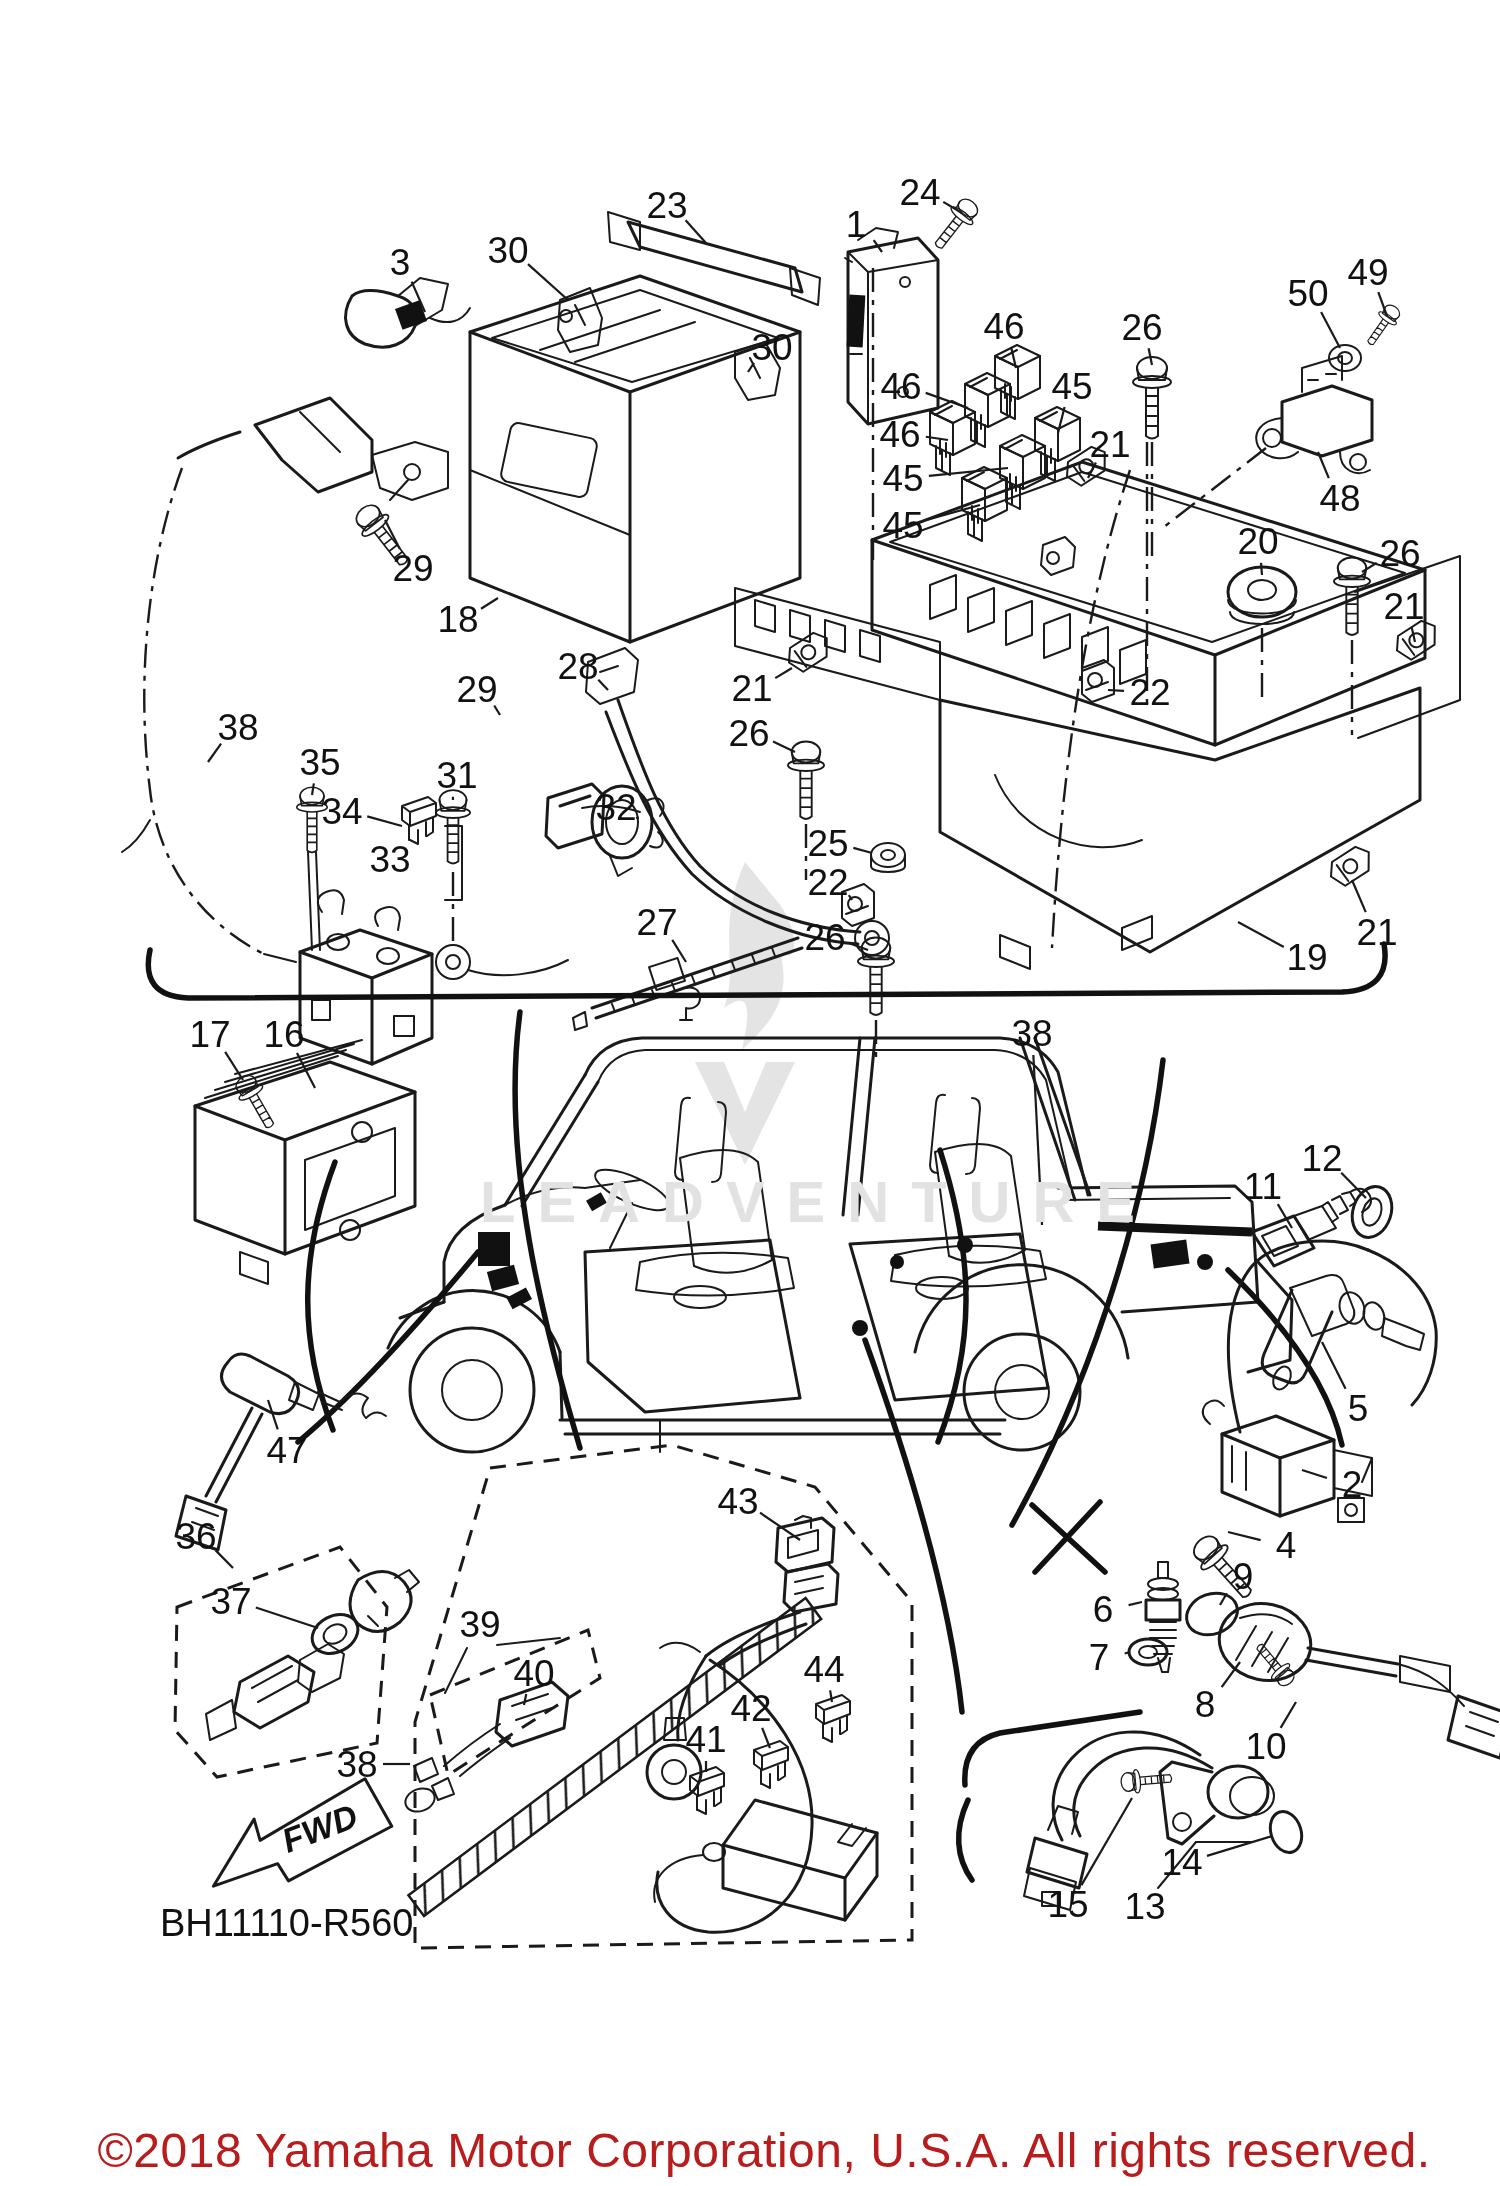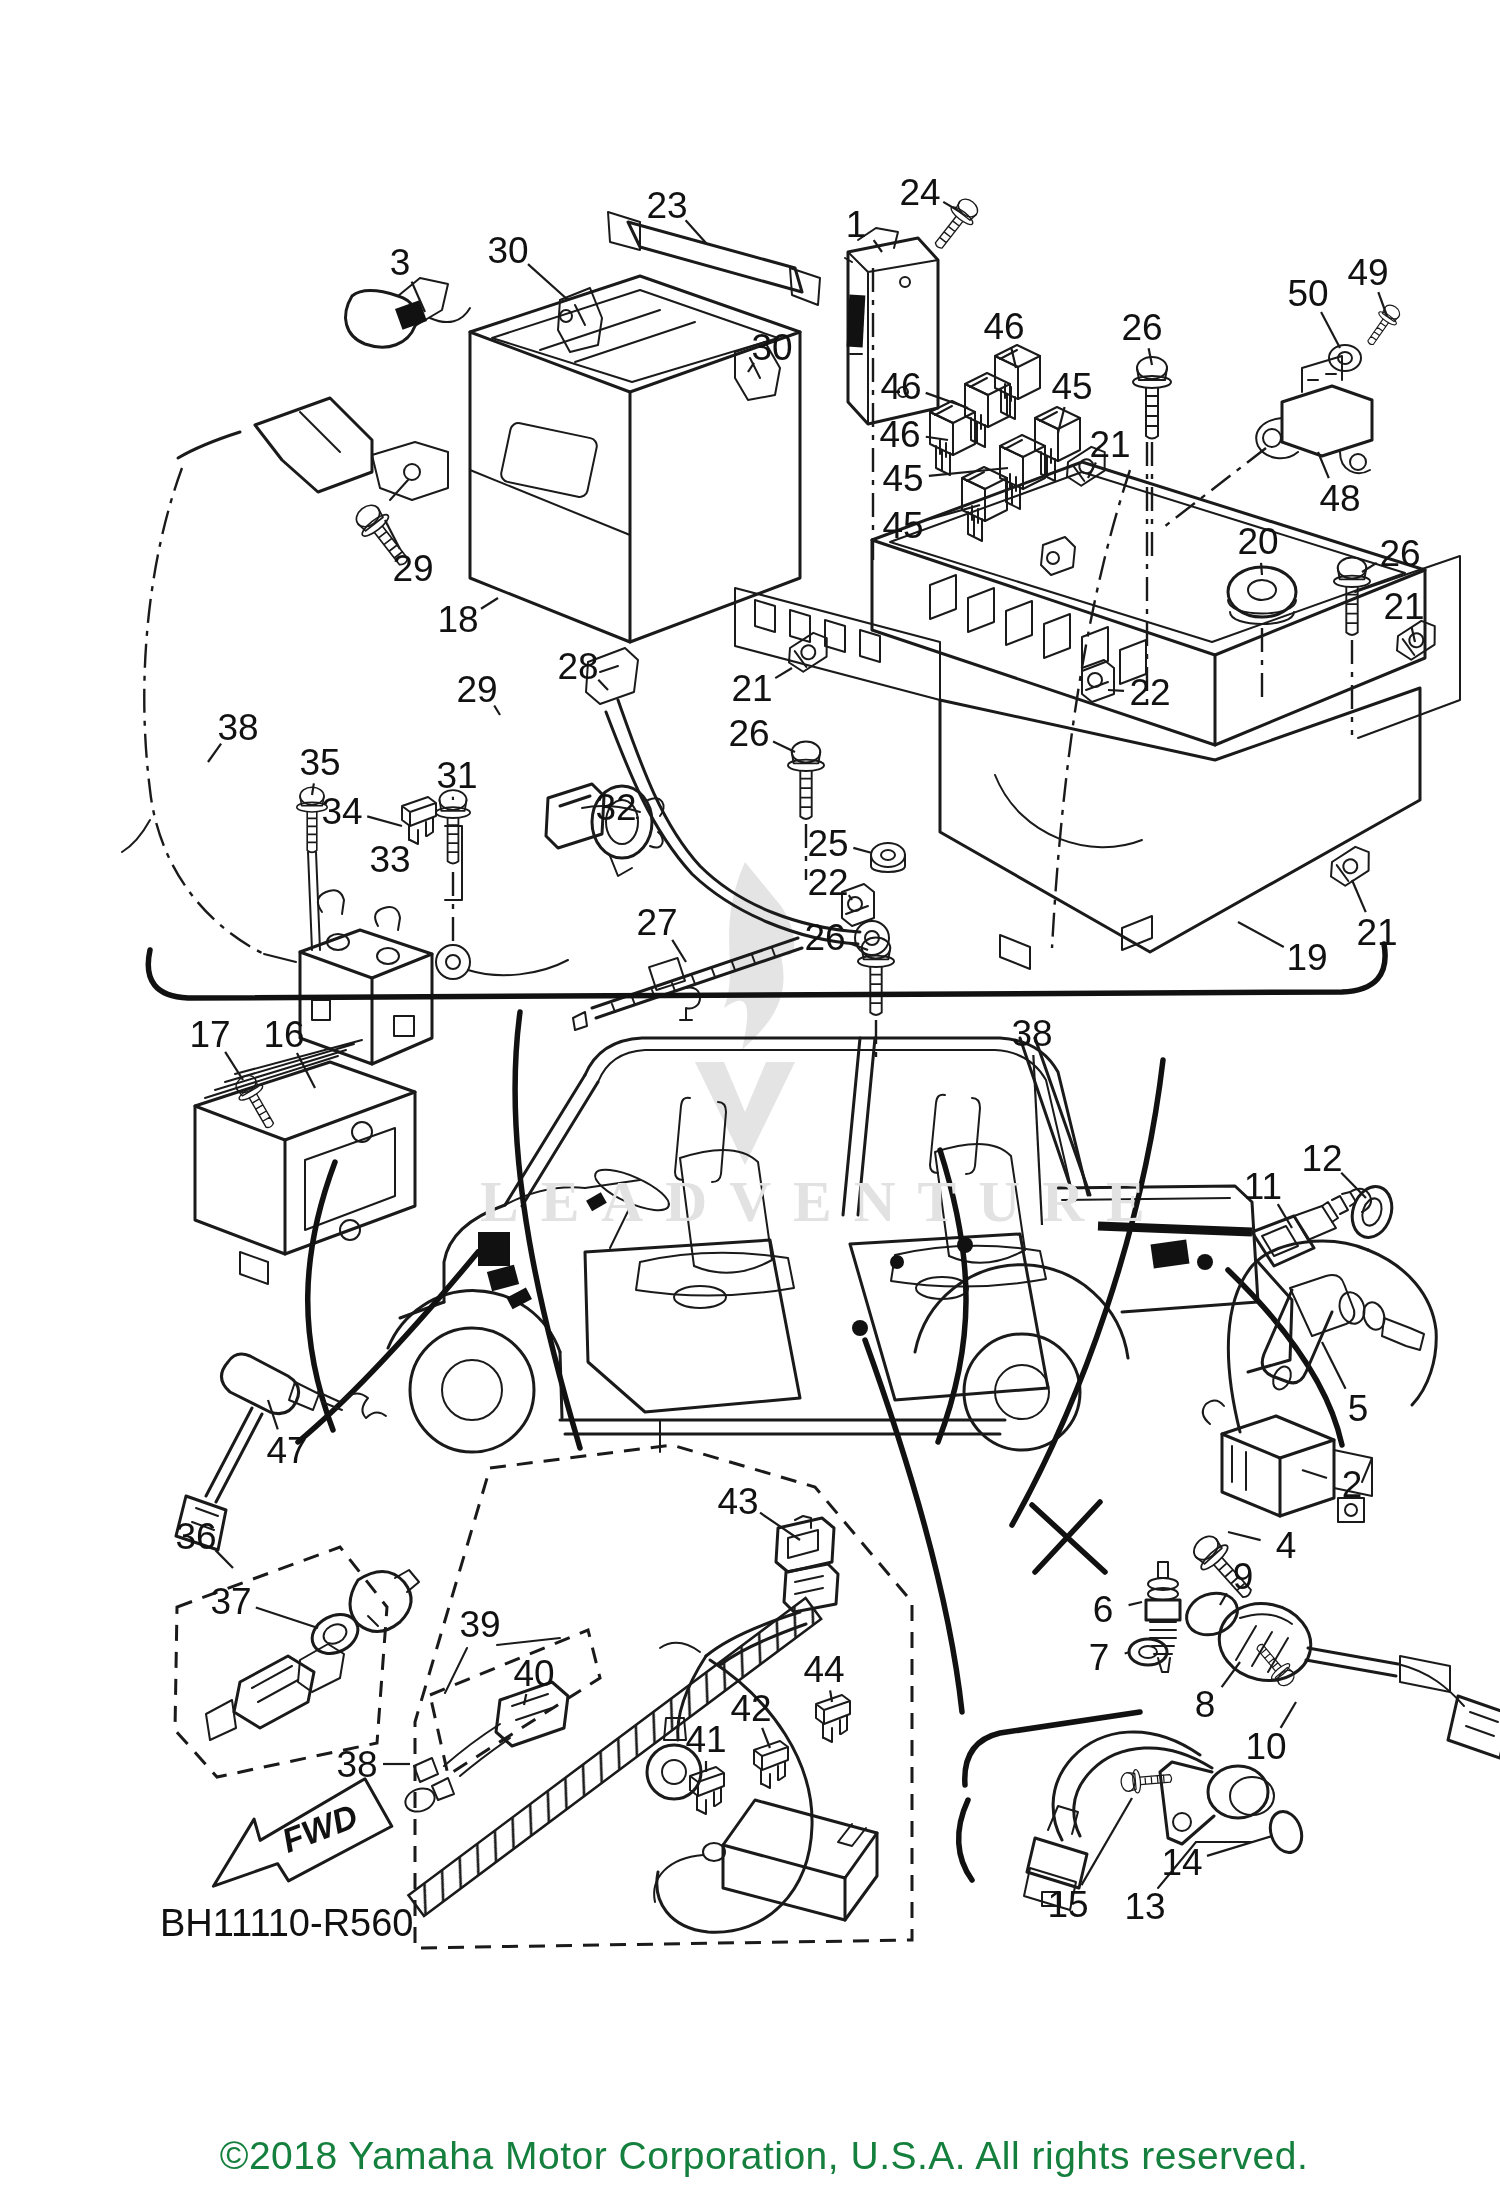--- a/index.html
+++ b/index.html
@@ -9,24 +9,24 @@
   .ln{fill:none;stroke:#1a1a1a;stroke-width:3;stroke-linecap:round;stroke-linejoin:round;}
   .ln2{fill:none;stroke:#1a1a1a;stroke-width:2;stroke-linecap:round;stroke-linejoin:round;}
   .thick{fill:none;stroke:#111;stroke-width:5.5;stroke-linecap:round;}
   .fillink{fill:#111;stroke:none;}
   .dashdot{fill:none;stroke:#1a1a1a;stroke-width:2.4;stroke-dasharray:24 8 5 8;}
   .dashbox{fill:none;stroke:#1a1a1a;stroke-width:3;stroke-dasharray:16 11;}
   .wm{fill:#e4e4e4;}
   .callout{font-size:37px;fill:#111;}
   .leader{stroke:#1a1a1a;stroke-width:2.2;}
   #footer{position:absolute;left:0;bottom:8px;width:100%;text-align:center;}
-  #copyright{font-size:39px;color:#15803d;letter-spacing:0.5px;padding-left:28px;}
+  #copyright{font-size:48px;color:#b91c1c;letter-spacing:0.5px;padding-left:28px;}
   #renderedby{font-size:20px;color:#222;margin-top:-14px;}
   #wmtext{position:absolute;left:480px;top:1168px;font-size:58px;font-weight:bold;
-          letter-spacing:22px;color:#e2e2e2;font-family:Liberation Serif, serif;}
+          letter-spacing:22px;color:#e2e2e2;}
 </style>
 </head>
 <body>
 
 <div id="stage">
 
 <svg id="diagram" width="1500" height="2186" viewBox="0 0 1500 2186">
 
   <defs>
     <pattern id="hatch" patternUnits="userSpaceOnUse" width="22" height="26">

